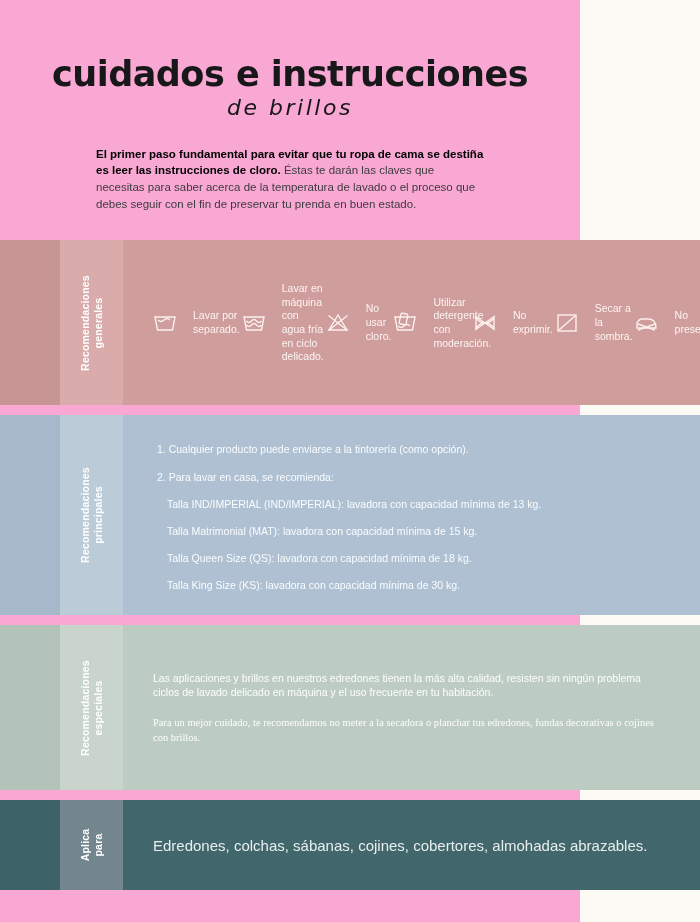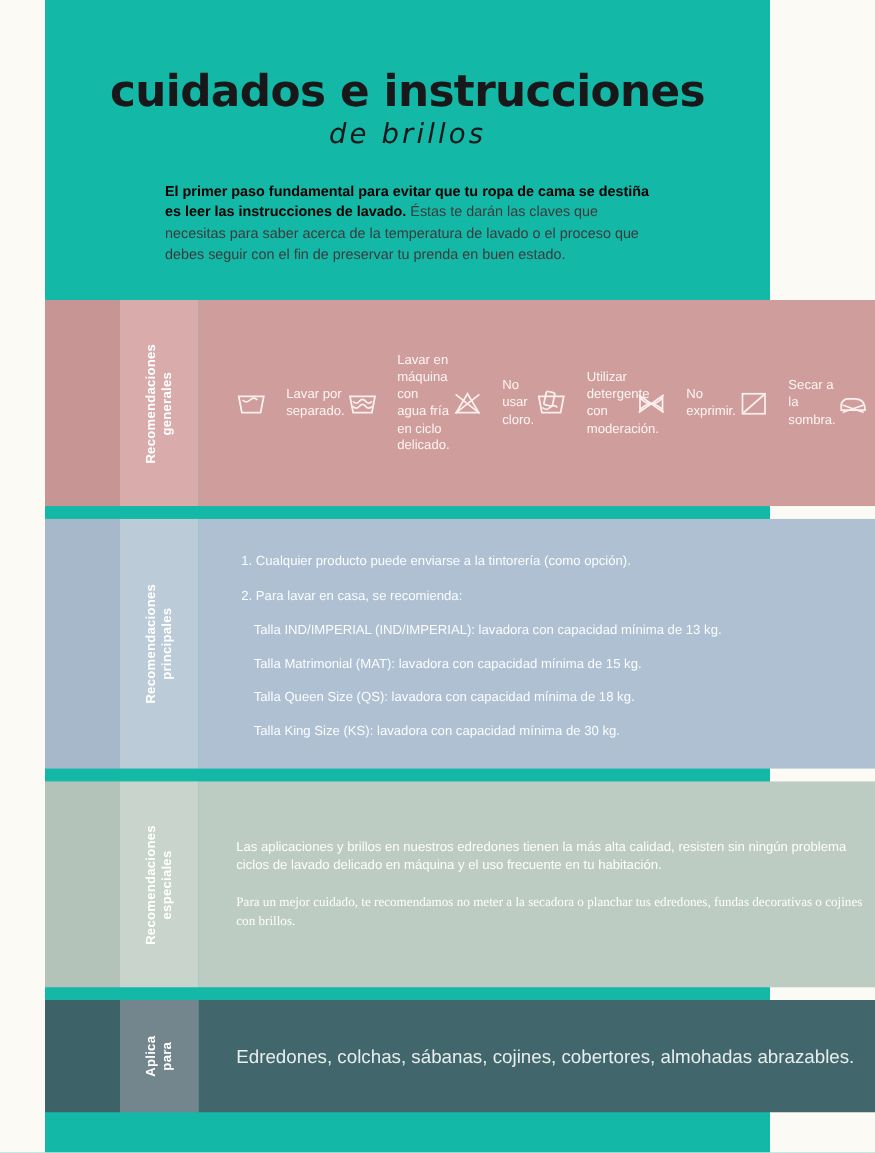--- a/index.html
+++ b/index.html
@@ -2,21 +2,21 @@
 <html><head>
 <meta charset="utf-8">
 <style>
   * { box-sizing: border-box; margin: 0; padding: 0; }
   html, body {
     width: 700px; height: 922px;
     background: #fbfaf5;
     font-family: "Liberation Sans", sans-serif;
     overflow: hidden;
   }
-  .page { position: relative; width: 580px; height: 922px; background: #14b8a6; margin-left: 36px; }
+  .page { position: relative; width: 580px; height: 922px; background: #f9a8d4; }
 
   
   .header { padding: 56px 0 0 0; text-align: center; }
   .title-main {
     font-family: "DejaVu Sans", sans-serif;
     font-size: 35px;
     font-weight: 700;
     letter-spacing: -0.5px;
     color: #18181a;
     line-height: 1.05;
@@ -137,21 +137,21 @@
 <body>
 
 <div class="page">
 
   <div class="header">
     <div class="title-main">cuidados e instrucciones</div>
     <div class="title-sub">de brillos</div>
   </div>
 
   <div class="intro">
-    <b>El primer paso fundamental para evitar que tu ropa de cama se destiña es leer las instrucciones de lavado.</b><span> Éstas te darán las claves que necesitas para saber acerca de la temperatura de lavado o el proceso que debes seguir con el fin de preservar tu prenda en buen estado.</span>
+    <b>El primer paso fundamental para evitar que tu ropa de cama se destiña es leer las instrucciones de cloro.</b><span> Éstas te darán las claves que necesitas para saber acerca de la temperatura de lavado o el proceso que debes seguir con el fin de preservar tu prenda en buen estado.</span>
   </div>
 
   <div class="bands-wrap">
 
     <div class="band pink">
       <div class="band-dark"></div>
       <div class="band-label">
         <div class="vlabel">
           <span>Recomendaciones</span>
           <span>generales</span>

